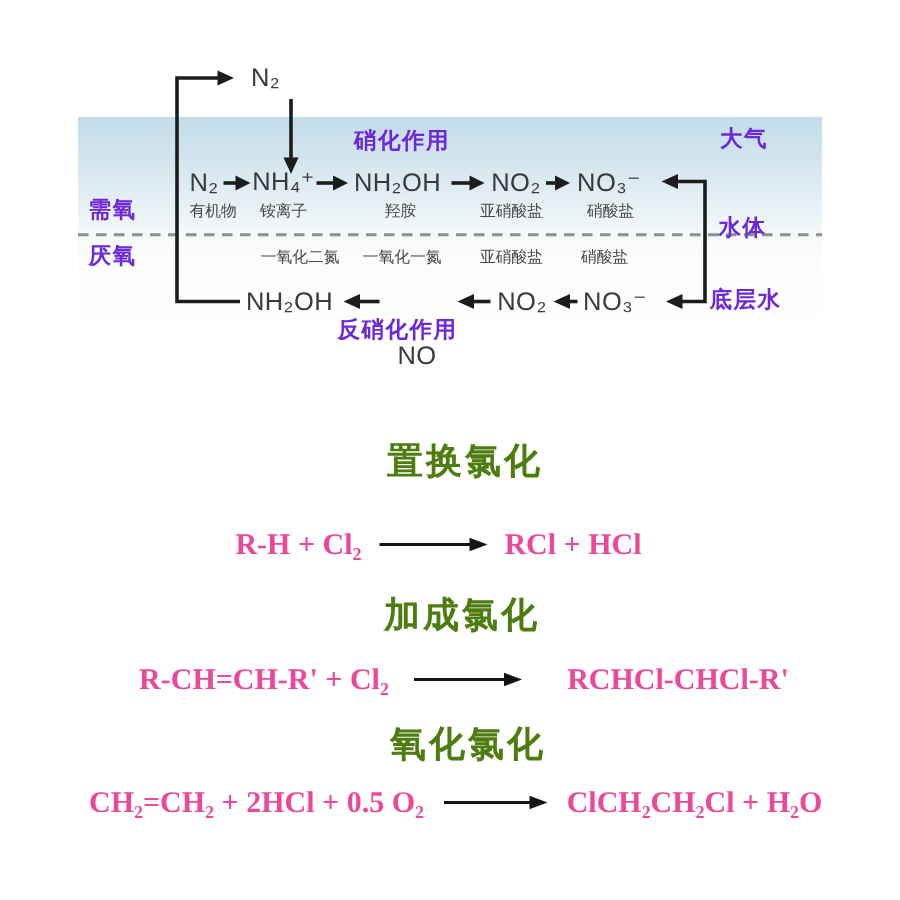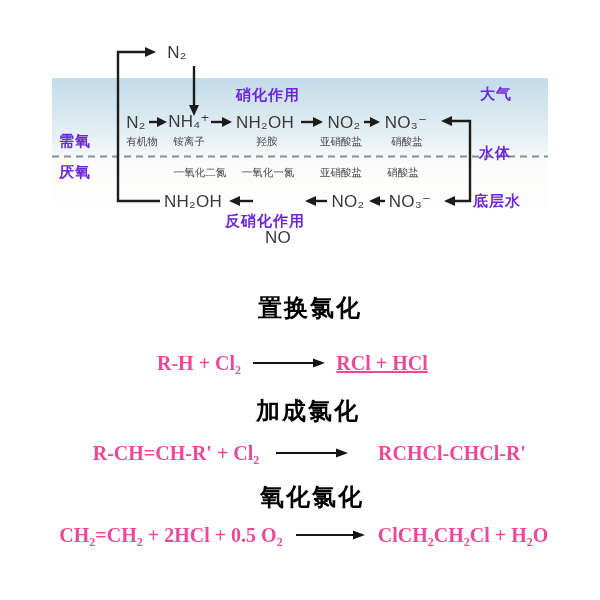--- a/index.html
+++ b/index.html
@@ -13,21 +13,21 @@
         background:linear-gradient(180deg,#c3dce9 0%,#d6e7ef 22%,#eaf3f7 42%,
                    #f9fbfa 55%,#fdfdfc 72%,#ffffff 100%);}
   .arrows{position:absolute;left:0;top:0;pointer-events:none;}
   .pos{position:absolute;transform:translate(-50%,-50%);white-space:nowrap;line-height:1;}
   .f{font-size:17px;color:#3a3a3a;letter-spacing:.3px;}
   .s{font-size:10.5px;color:#474747;}
   .z{font-size:15px;color:#6d28d9;font-weight:600;letter-spacing:1px;}
 
   
   .rx-title{font-family:Liberation Sans, sans-serif;font-weight:700;
-            font-size:24px;color:#000000;letter-spacing:2px;}
+            font-size:24px;color:#4d7c0f;letter-spacing:2px;}
   .rx-eq{font-family:"Liberation Serif","DejaVu Serif",serif;font-weight:700;
          font-size:20px;color:#ec4899;}
   .rx-arrow{position:absolute;}
 </style>
 </head>
 <body>
 
 <div class="canvas">
 
   <div class="diagram">
@@ -119,21 +119,21 @@
   </div>
 
   <div>
 
     <span class="pos rx-title" style="left:310px;top:308px;">置换氯化</span>
     <span class="pos rx-eq" style="left:199px;top:363px;">R-H + Cl₂</span>
     <svg class="rx-arrow" style="left:252px;top:356px;" width="74" height="14">
       <line x1="1" y1="7" x2="62" y2="7" stroke="#141414" stroke-width="2"></line>
       <polygon points="73,7 61,2.5 61,11.5" fill="#141414"></polygon>
     </svg>
-    <span class="pos rx-eq" style="left:382px;top:363px;text-decoration:underline;">RCl + HCl</span>
+    <span class="pos rx-eq" style="left:382px;top:363px;">RCl + HCl</span>
 
     <span class="pos rx-title" style="left:308px;top:411px;text-align:center;">加成氯化</span>
     <span class="pos rx-eq" style="left:176px;top:453px;">R-CH=CH-R' + Cl₂</span>
     <svg class="rx-arrow" style="left:275px;top:446px;" width="74" height="14">
       <line x1="1" y1="7" x2="62" y2="7" stroke="#141414" stroke-width="2"></line>
       <polygon points="73,7 61,2.5 61,11.5" fill="#141414"></polygon>
     </svg>
     <span class="pos rx-eq" style="left:452px;top:453px;">RCHCl-CHCl-R'</span>
 
     <span class="pos rx-title" style="left:312px;top:497px;">氧化氯化</span>

